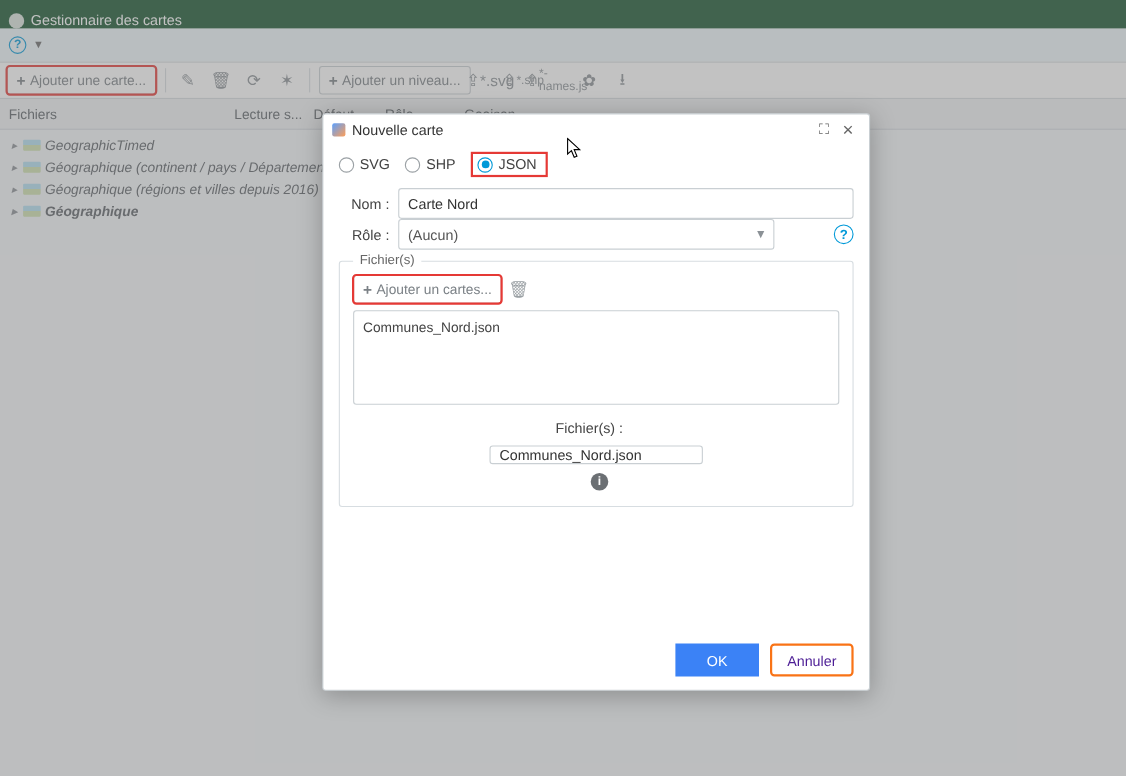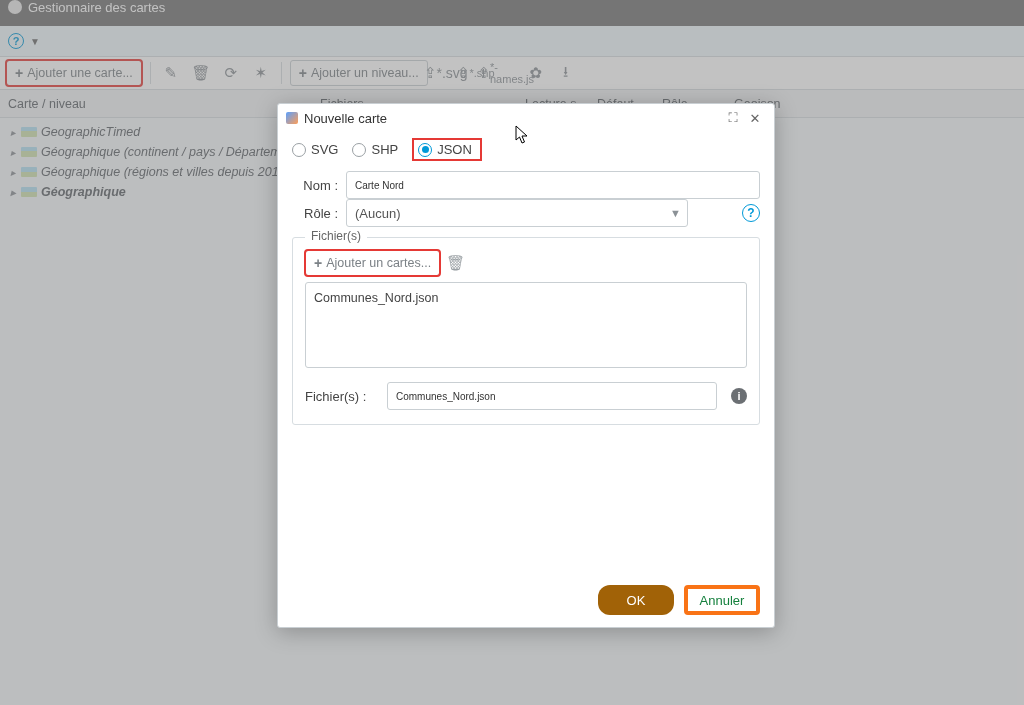--- a/index.html
+++ b/index.html
@@ -1,19 +1,19 @@
 <!DOCTYPE html>
 <html><head>
 <meta charset="utf-8">
 <style>
   * { box-sizing: border-box; font-family: -apple-system, "Segoe UI", Arial, sans-serif; }
   body { margin: 0; width: 1024px; height: 705px; background: #f5f7f9; font-size: 13px; color: #333; overflow: hidden; position: relative; }
 
   
-  .app-header { height: 26px; background: #737373; color: #fff; display: flex; align-items: flex-start; padding: 0 8px; font-size: 13px; }
+  .app-header { height: 26px; background: #14532d; color: #fff; display: flex; align-items: flex-end; padding: 0 8px; font-size: 13px; }
   .app-header .globe { width: 14px; height: 14px; border-radius: 50%; background: #fff; opacity: .85; margin-right: 6px; }
   .info-bar { background: #eef7fb; display: flex; align-items: center; height: 30px; padding: 0 8px; color: #6a6a6a; font-size: 13px; }
   .info-bar .help-circle { width: 16px; height: 16px; border: 1.5px solid #0099d8; border-radius: 50%; display: flex; align-items: center; justify-content: center; color: #0099d8; font-size: 11px; font-weight: bold; margin-right: 4px; }
   .info-bar .caret { margin: 0 6px 0 2px; color: #6a6a6a; font-size: 10px; }
 
   .toolbar { height: 34px; border-top: 1px solid #d7dde1; border-bottom: 1px solid #d7dde1; background: #fff; display: flex; align-items: center; padding: 0 6px; gap: 6px; }
   .btn-flat { display: inline-flex; align-items: center; gap: 4px; height: 26px; padding: 0 8px; border: 1px solid #c9cfd3; border-radius: 3px; background: #fff; color: #7b8186; font-size: 12.5px; cursor: pointer; }
   .btn-flat .plus { font-size: 14px; font-weight: bold; color: #7b8186; }
   .toolbar .sep { width: 1px; height: 22px; background: #d7dde1; margin: 0 2px; }
   .toolbar .icon-btn { width: 24px; height: 24px; display: flex; align-items: center; justify-content: center; color: #8b9196; font-size: 15px; cursor: pointer; }
@@ -26,57 +26,57 @@
   .tree-row { display:flex; align-items:center; height:20px; padding:0 8px; font-size:12.5px; color:#5c6267; font-style: italic; cursor: pointer; }
   .tree-row .exp { width:10px; color:#8b9196; font-size:10px; margin-right:3px; text-align:center; }
   .tree-row .map-icon { width:16px; height:10px; margin-right:4px; position:relative; }
   .tree-row .map-icon::before { content:""; position:absolute; inset:0; background: linear-gradient(#b3e0f2 45%, #cfe2b0 45%); border-radius:1px; }
   .tree-row.bold { font-weight: bold; }
 
   
   .overlay { position:absolute; inset:0; background:rgba(120,120,120,.45); }
 
   
-  .modal { position:absolute; left:277px; top:103px; width:498px; height:525px; background:#fff; border:1px solid #c9cfd3; border-radius:3px; box-shadow:0 4px 22px rgba(0,0,0,.25); display:flex; flex-direction:column; }
+  .modal { position:absolute; left:293px; top:103px; width:498px; height:525px; background:#fff; border:1px solid #c9cfd3; border-radius:3px; box-shadow:0 4px 22px rgba(0,0,0,.25); display:flex; flex-direction:column; }
   .modal-title { display:flex; align-items:center; height:28px; padding:0 8px; font-size:13px; color:#333; }
   .modal-title .cube { width:12px;height:12px;background:linear-gradient(135deg,#5aa0ff,#ff9e57);border-radius:2px;margin-right:6px; }
   .modal-title .spacer{flex:1;}
   .modal-title .win-btn{width:22px;height:22px;display:flex;align-items:center;justify-content:center;color:#666;font-size:13px;cursor:pointer;border-radius:3px;}
 
   .modal-body{ padding:6px 14px 0 14px; flex:1; }
 
   .radios{display:flex;align-items:center;gap:14px;margin-bottom:10px;font-size:13px;color:#444;}
   .radio{display:inline-flex;align-items:center;gap:5px;cursor:pointer;}
   .radio .dot{width:14px;height:14px;border:1.5px solid #9aa0a4;border-radius:50%;display:flex;align-items:center;justify-content:center;}
   .radio.selected .dot{border-color:#0099d8;}
   .radio.selected .dot::after{content:"";width:7px;height:7px;border-radius:50%;background:#0099d8;}
   .radio-wrap-highlight{border:2.5px solid #e53935; padding:2px 8px 2px 4px; display:inline-flex; align-items:center;text-align:center;}
 
   .form-row{display:flex;align-items:center;gap:8px;font-size:13px;color:#444;}
   .form-row label{width:46px;text-align:right;}
-  .text-input{flex:1;height:28px;border:1px solid #c9cfd3;border-radius:3px;padding:0 8px;font-size:10px;color:#333;outline:none;}
+  .text-input{flex:1;height:28px;border:1px solid #c9cfd3;border-radius:3px;padding:0 8px;font-size:13px;color:#333;outline:none;}
   .select-wrap{flex:1;display:flex;align-items:center;gap:48px;}
   .select{flex:1;height:28px;border:1px solid #c9cfd3;border-radius:3px;display:flex;align-items:center;justify-content:space-between;padding:0 6px 0 8px;font-size:13px;color:#555;cursor:pointer;}
   .select .caret-d{color:#8b9196;font-size:11px;}
   .help-q{width:18px;height:18px;border:1.6px solid #0099d8;border-radius:50%;display:flex;align-items:center;justify-content:center;color:#0099d8;font-size:12px;font-weight:bold;margin-left:6px;cursor:pointer;}
 
   .fieldset{border:1px solid #d7dde1;border-radius:3px;margin:10px 0 14px 0;padding:12px 12px 14px 12px;position:relative;}
   .fieldset .legend{position:absolute;top:-9px;left:12px;background:#fff;padding:0 6px;font-size:12px;color:#666;}
   .file-toolbar{display:flex;align-items:center;gap:6px;margin-bottom:6px;}
   .file-toolbar .trash{color:#9aa0a4;font-size:15px;}
   .file-list{border:1px solid #c9cfd3;border-radius:3px;height:86px;padding:6px 8px;font-size:12.5px;color:#444;overflow:auto;}
   .file-list .item{padding:2px 0;cursor:pointer;}
 
-  .fileset-row{display:flex;align-items:center;margin-top:14px;gap:8px;font-size:13px;color:#444;}
+  .fileset-row{display:flex;align-items:center;margin-top:14px;gap:8px;font-size:13px;color:#444;flex-direction:column;}
   .fileset-row label{width:74px;}
   .info-dot{width:16px;height:16px;border-radius:50%;background:#6b6f73;color:#fff;display:flex;align-items:center;justify-content:center;font-size:11px;font-weight:bold;margin-left:6px;cursor:pointer;}
 
   .modal-footer{display:flex;justify-content:flex-end;gap:10px;padding:12px 14px;}
-  .btn-primary{min-width:76px;height:30px;border:none;border-radius:12px;background:#a16207;color:#fff;font-size:13px;cursor:pointer;}
-  .btn-secondary{min-width:76px;height:30px;border:4px solid #f97316;border-radius:4px;background:#fff;color:#15803d;font-size:13px;cursor:pointer;}
+  .btn-primary{min-width:76px;height:30px;border:none;border-radius:0;background:#3b82f6;color:#fff;font-size:13px;cursor:pointer;}
+  .btn-secondary{min-width:76px;height:30px;border:2px solid #f97316;border-radius:4px;background:#fff;color:#4c1d95;font-size:13px;cursor:pointer;}
 
   
   .cursor{position:absolute;left:515px;top:125px;width:14px;height:20px;pointer-events:none;}
 </style>
 </head>
 <body>
 
 <div class="app-header">
   <span class="globe"></span>
   <span>Gestionnaire des cartes</span>
@@ -103,21 +103,20 @@
     <span>Ajouter un niveau...</span>
   </span>
   <span class="icon-btn">⇪<span style="font-size:14px">*.svg</span></span>
   <span class="icon-btn">⇪<span style="font-size:11px">*.shp</span></span>
   <span class="icon-btn">⇪<span style="font-size:11px">*-names.js</span></span>
   <span class="icon-btn">✿</span>
   <span class="icon-btn">⭳</span>
 </div>
 
 <div class="col-headers">
-  <span class="ch-name">Carte / niveau</span>
   <span class="ch-files">Fichiers</span>
   <span class="ch-read">Lecture s...</span>
   <span class="ch-def">Défaut</span>
   <span class="ch-role">Rôle</span>
   <span class="ch-geo">Geojson</span>
 </div>
 
 <div class="tree">
   <div class="tree-row">
       <span class="exp">▸</span>

